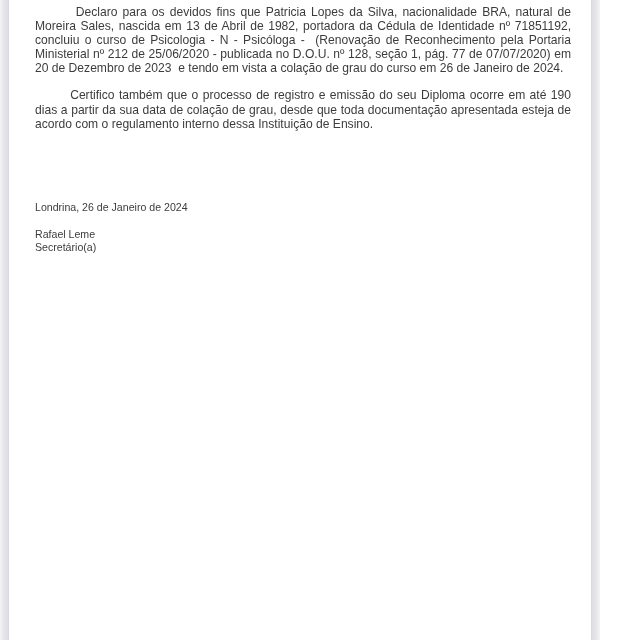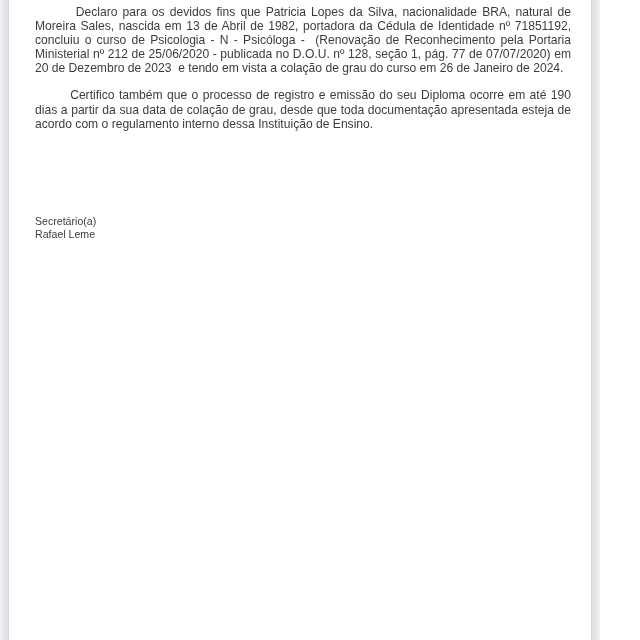--- a/index.html
+++ b/index.html
@@ -83,19 +83,20 @@
   <div class="page">
     <div class="page-body">
 
       <p class="para p1">        Declaro para os devidos fins que Patricia Lopes da Silva, nacionalidade BRA, natural de Moreira Sales, nascida em 13 de Abril de 1982, portadora da Cédula de Identidade nº 71851192, concluiu o curso de Psicologia - N - Psicóloga -  (Renovação de Reconhecimento pela Portaria Ministerial nº 212 de 25/06/2020 - publicada no D.O.U. nº 128, seção 1, pág. 77 de 07/07/2020) em 20 de Dezembro de 2023  e tendo em vista a colação de grau do curso em 26 de Janeiro de 2024.</p>
 
       <p class="para p2">        Certifico também que o processo de registro e emissão do seu Diploma ocorre em até 190 dias a partir da sua data de colação de grau, desde que toda documentação apresentada esteja de acordo com o regulamento interno dessa Instituição de Ensino.</p>
 
     </div>
 
     <div class="signature-block">
+      <div class="sig-line">Londrina, 26 de Janeiro de 2024</div>
       <div class="sig-gap"></div>
+      <div class="sig-line">Rafael Leme</div>
       <div class="sig-line">Secretário(a)</div>
-      <div class="sig-line">Rafael Leme</div>
     </div>
   </div>
 
 </div>
 
 </body></html>

